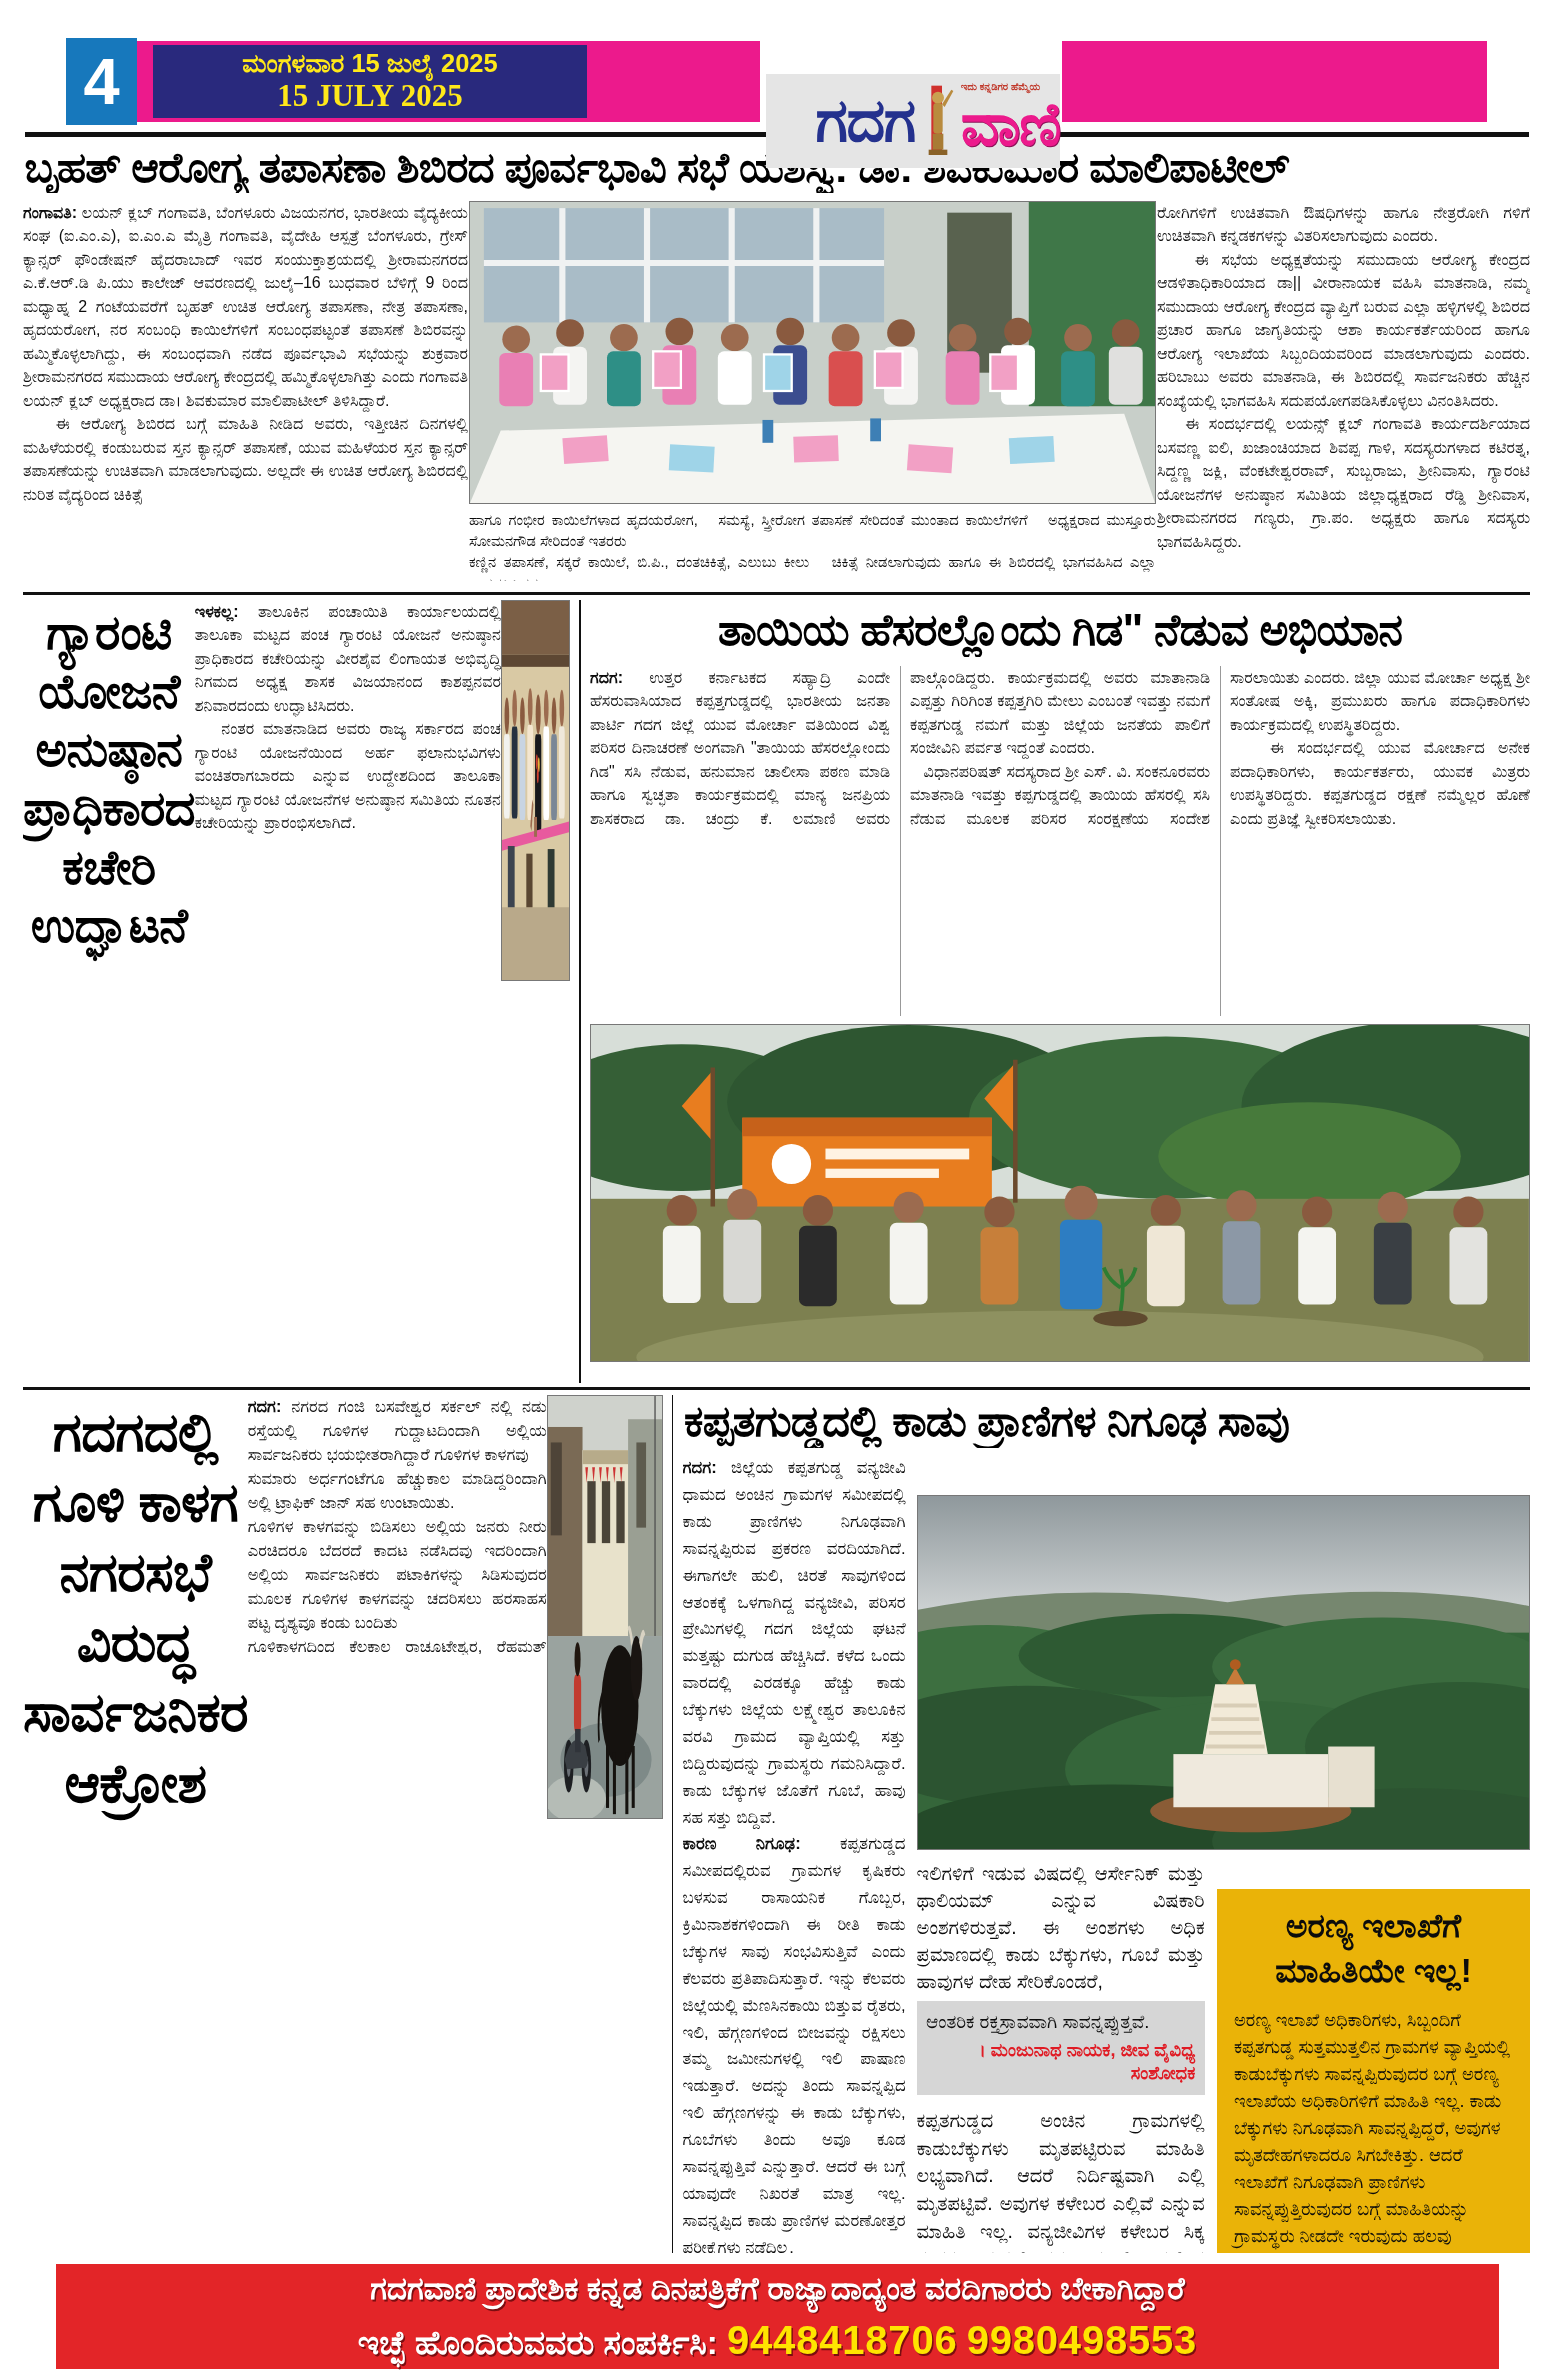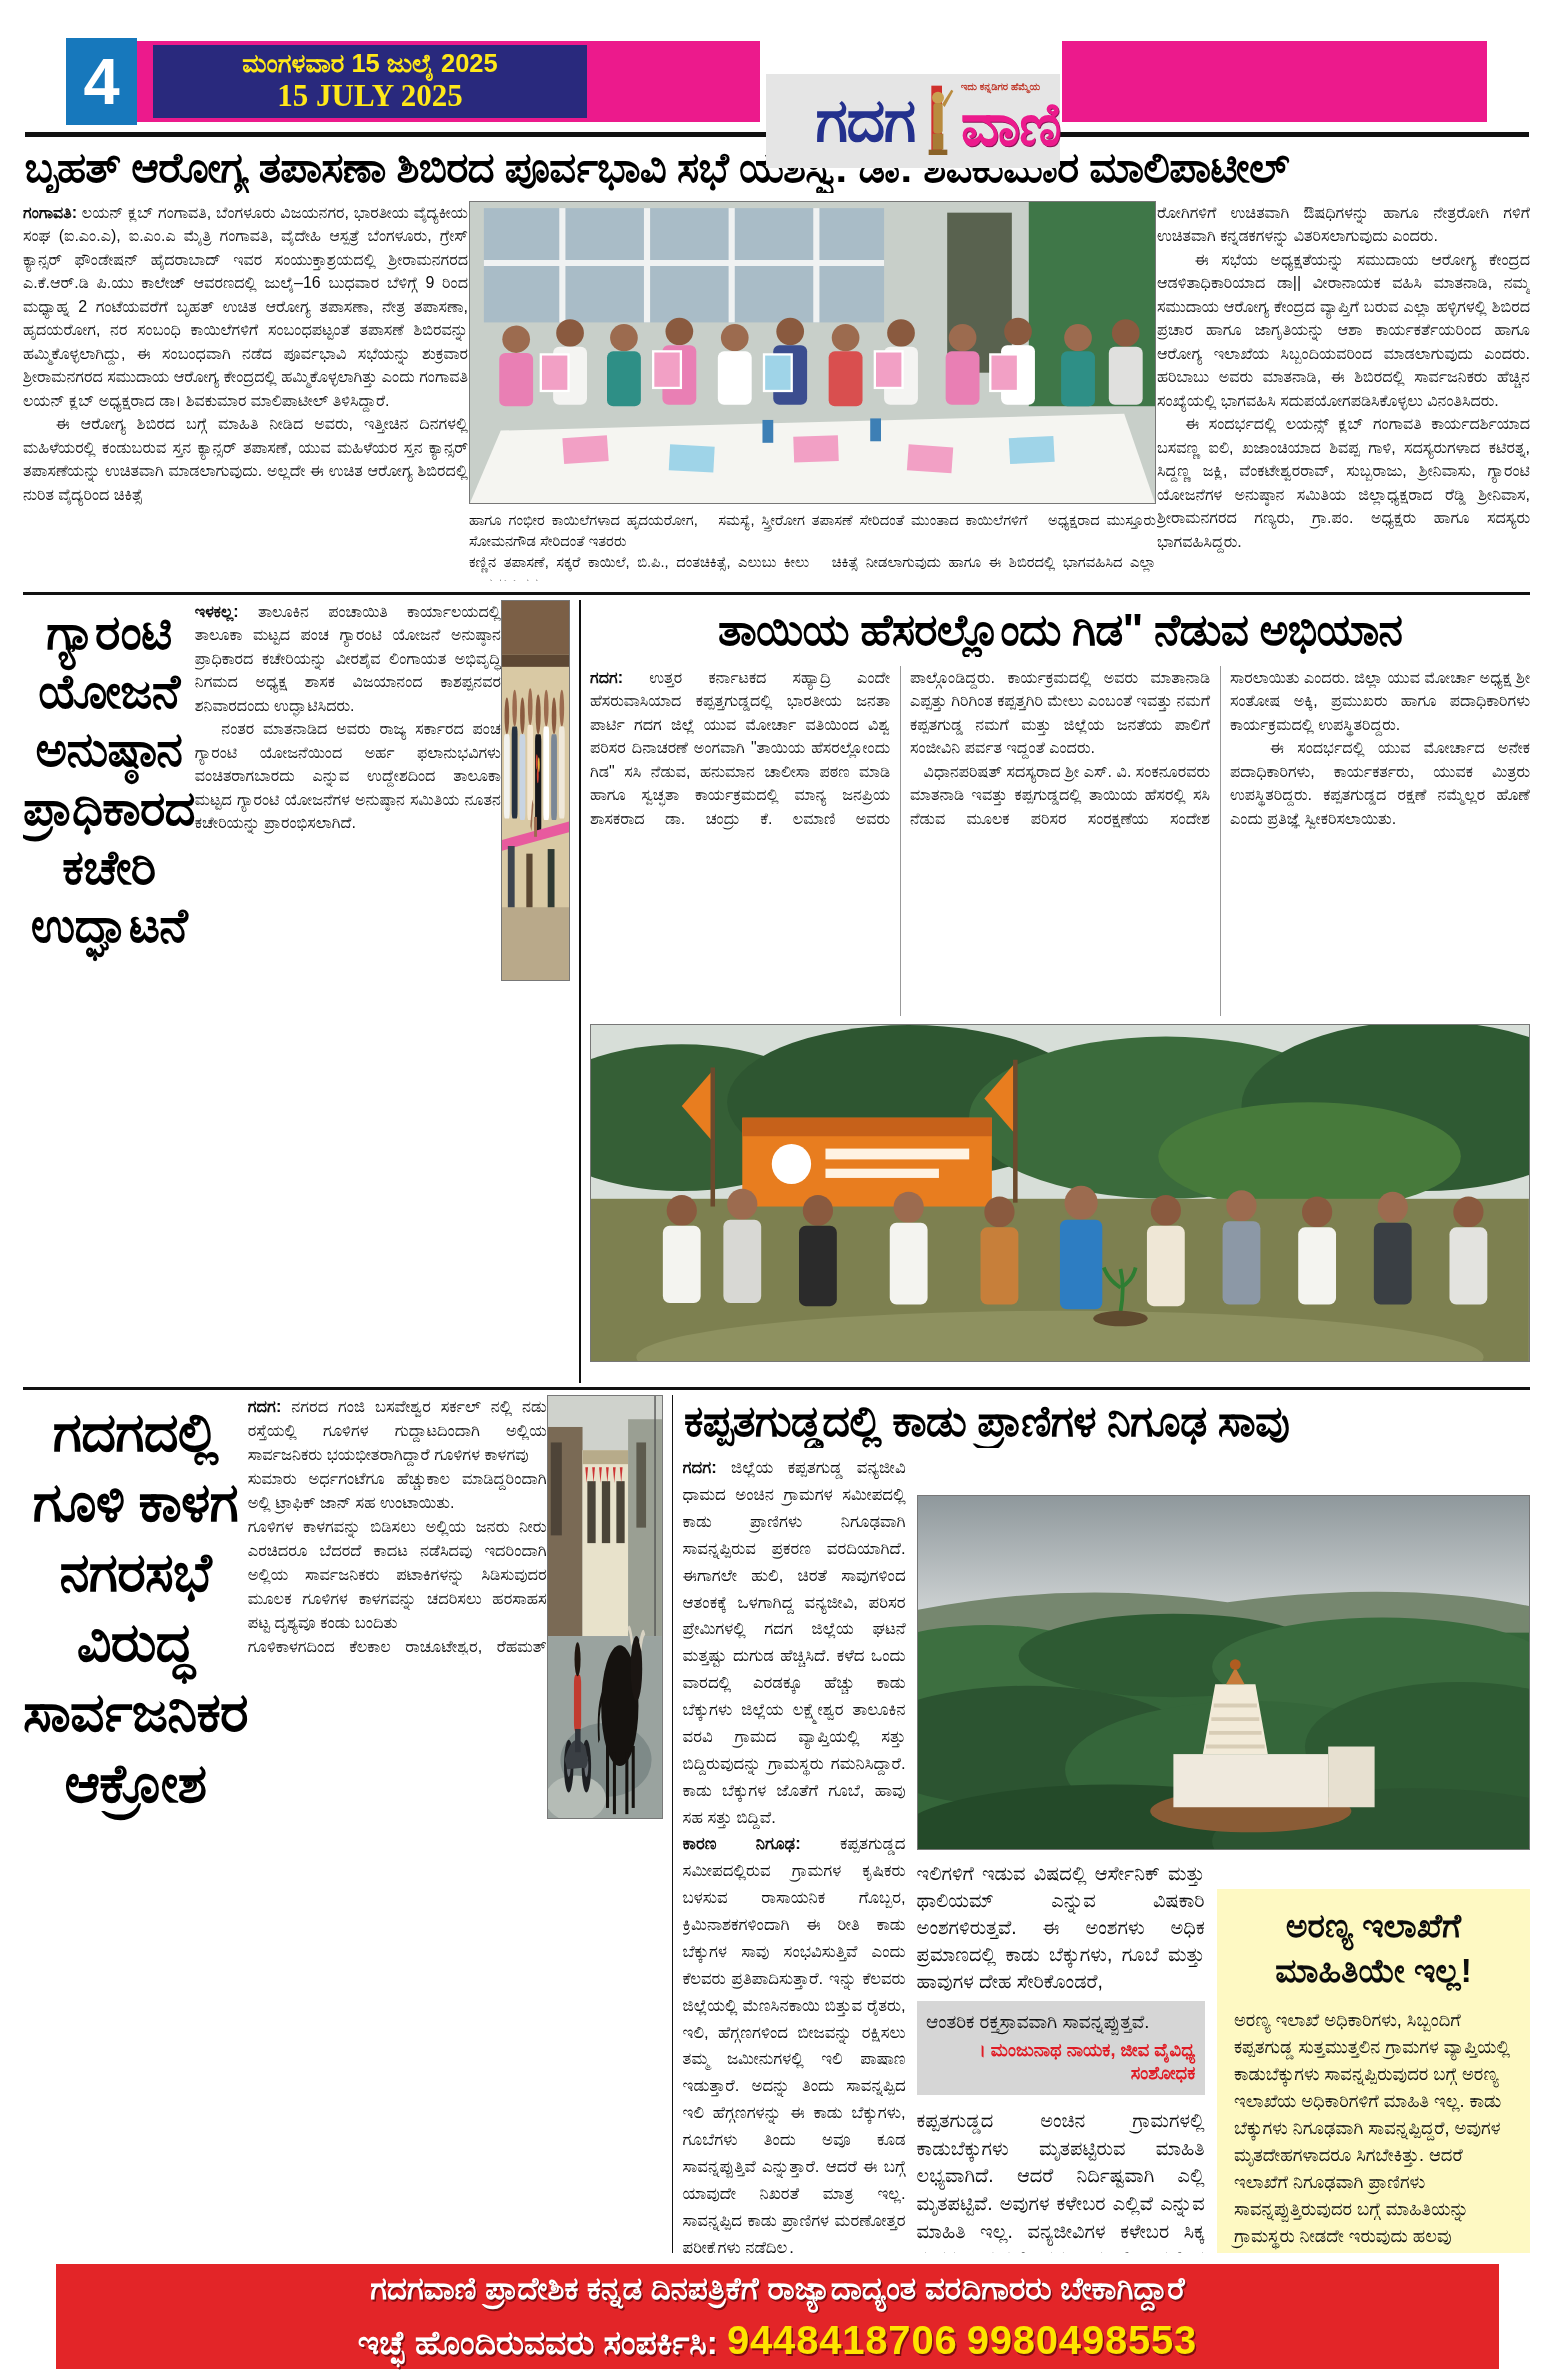--- a/index.html
+++ b/index.html
@@ -68,21 +68,21 @@
   .r3r-col1{ width:223px; font-size:16.6px; line-height:1.62; }
   .r3r-main{ flex:1; display:flex; flex-direction:column;margin-top:40px; }
   .r3r-photo{ height:355px; margin-bottom:9.3px; }
   .r3r-under{ display:flex; gap:12.4px; flex:1; overflow:hidden; }
   .r3r-quotecol{ width:288px; }
   .quote-txt{ font-size:19.4px; line-height:1.4; text-align:justify; }
   .grey-box{ background:#d6d6d6; padding:7.7px 9.3px 9.3px 9.3px; margin-top:6.2px; }
   .grey-box .hl{ font-size:18.6px; line-height:1.35; }
   .attrib{ color:#e01b24; font-weight:bold; font-size:18px; text-align:right; line-height:1.3; margin-top:4.6px; }
   .para2{ font-size:19.4px; line-height:1.42; margin-top:12.4px; text-align:justify; }
-  .infobox{ width:313px; background:#fef9c3; padding:15.5px 17px; margin-top:29px; height:401px; overflow:hidden; }
+  .infobox{ width:313px; background:#eab308; padding:15.5px 17px; margin-top:29px; height:401px; overflow:hidden; }
   .infobox-title{ font-size:33px; font-weight:bold; text-align:center; line-height:1.35; margin-bottom:14px; }
   .infobox-body{ font-size:18px; line-height:1.5; white-space:pre-wrap; }
   
   .footer-band{ margin:11px 0 0 33px; width:1443px; height:105px; background:#e32528;
     display:flex; flex-direction:column; align-items:center; justify-content:center; gap:11px; }
   .f-line1{ color:#fff; font-weight:bold; font-size:31px; text-shadow:1.5px 1.5px 0 #7a0d10; }
   .f-line2{ color:#fff; font-weight:bold; font-size:33px; text-shadow:1.5px 1.5px 0 #7a0d10; }
   .f-phone{ color:#ffe400; font-size:40px; letter-spacing:0.8px; text-shadow:1.5px 1.5px 0 #7a0d10; }
 </style>
 </head>

